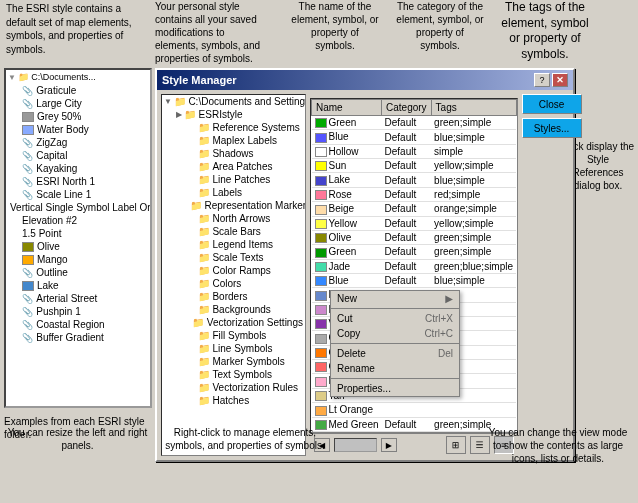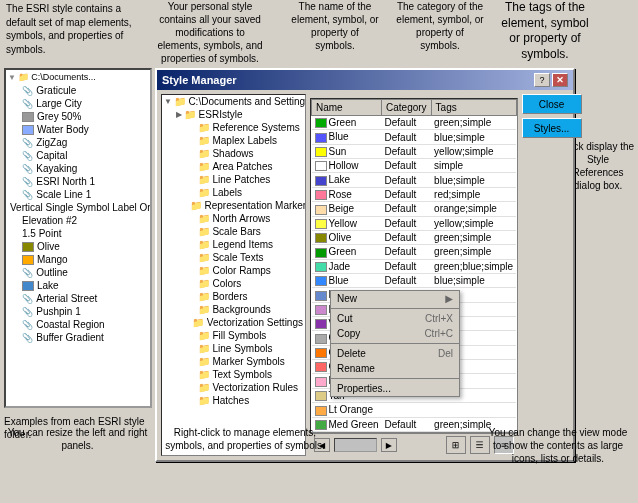--- a/index.html
+++ b/index.html
@@ -235,21 +235,21 @@
     }
   </style>
 </head>
 <body>
 
 <div style="position:absolute; top:0; left:4px; width:148px; font-size:10px; color:#000; line-height:1.35; padding:2px;">The ESRI style contains
 a default set of map
 elements, symbols, and
 properties of symbols.</div>
 
-<div style="position:absolute; top:0; left:155px; width:110px; font-size:10px; text-align:center; line-height:1.3;">Your personal style contains
+<div style="position:absolute; top:0; left:155px; width:110px; font-size:10px; text-align:left; line-height:1.3;">Your personal style contains
 all your saved modifications
 to elements, symbols, and
 properties of symbols.</div>
 
 <div style="position:absolute; top:0; left:290px; width:90px; font-size:10px; text-align:center; line-height:1.3;">The name of the
 element, symbol,
 or property of
 symbols.</div>
 
 <div style="position:absolute; top:0; left:395px; width:90px; font-size:10px; text-align:center; line-height:1.3;">The category of
@@ -511,28 +511,28 @@
                 <td><span class="color-swatch" style="background: rgb(0, 170, 0);"></span>Green</td>
                 <td>Default</td>
                 <td>green;simple</td>
               </tr>
               <tr>
                 <td><span class="color-swatch" style="background: rgb(85, 85, 255);"></span>Blue</td>
                 <td>Default</td>
                 <td>blue;simple</td>
               </tr>
               <tr>
+                <td><span class="color-swatch" style="background: rgb(255, 255, 255);"></span>Hollow</td>
+                <td>Default</td>
+                <td>simple</td>
+              </tr>
+              <tr>
                 <td><span class="color-swatch" style="background: rgb(255, 255, 0);"></span>Sun</td>
                 <td>Default</td>
                 <td>yellow;simple</td>
-              </tr>
-              <tr>
-                <td><span class="color-swatch" style="background: rgb(255, 255, 255);"></span>Hollow</td>
-                <td>Default</td>
-                <td>simple</td>
               </tr>
               <tr>
                 <td><span class="color-swatch" style="background: rgb(68, 68, 204);"></span>Lake</td>
                 <td>Default</td>
                 <td>blue;simple</td>
               </tr>
               <tr>
                 <td><span class="color-swatch" style="background: rgb(255, 119, 153);"></span>Rose</td>
                 <td>Default</td>
                 <td>red;simple</td>

